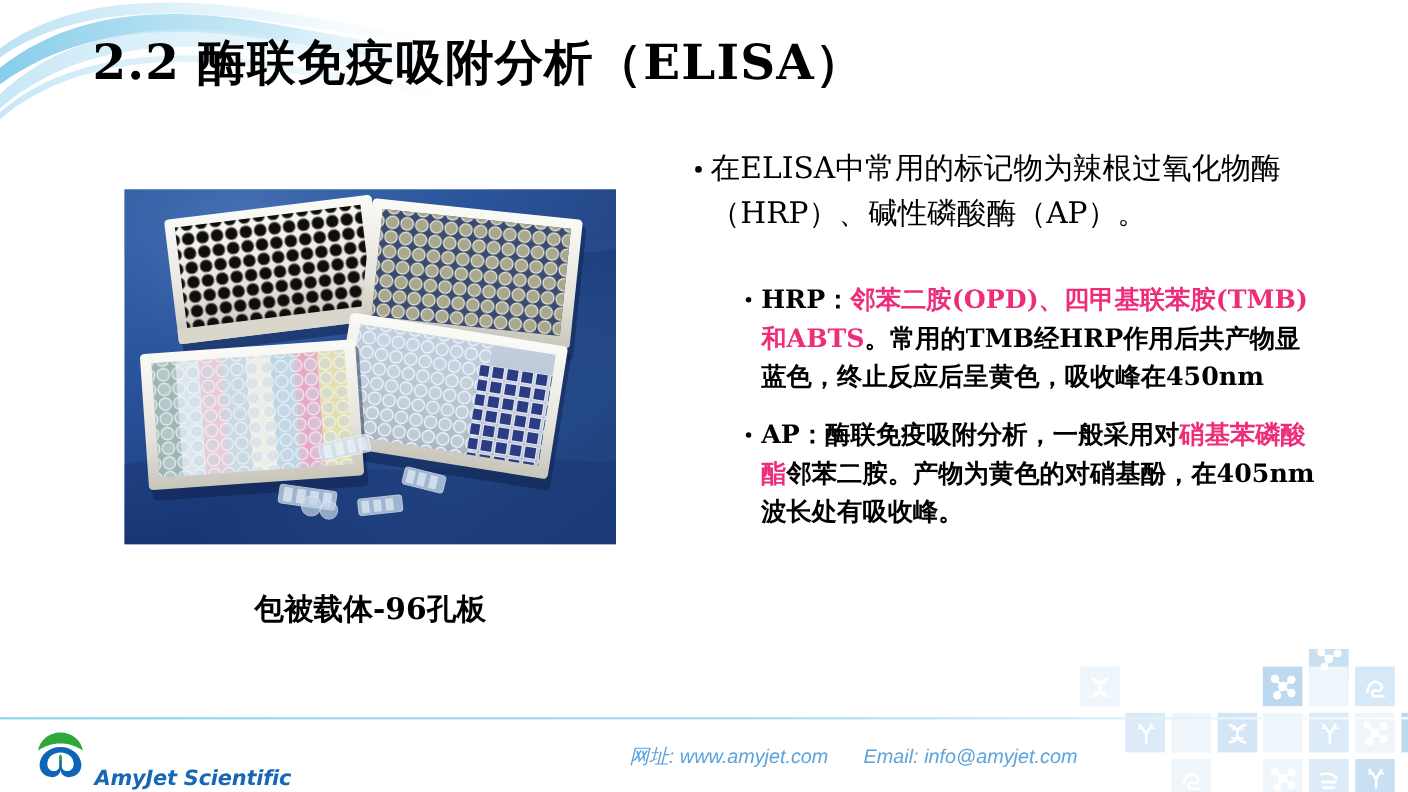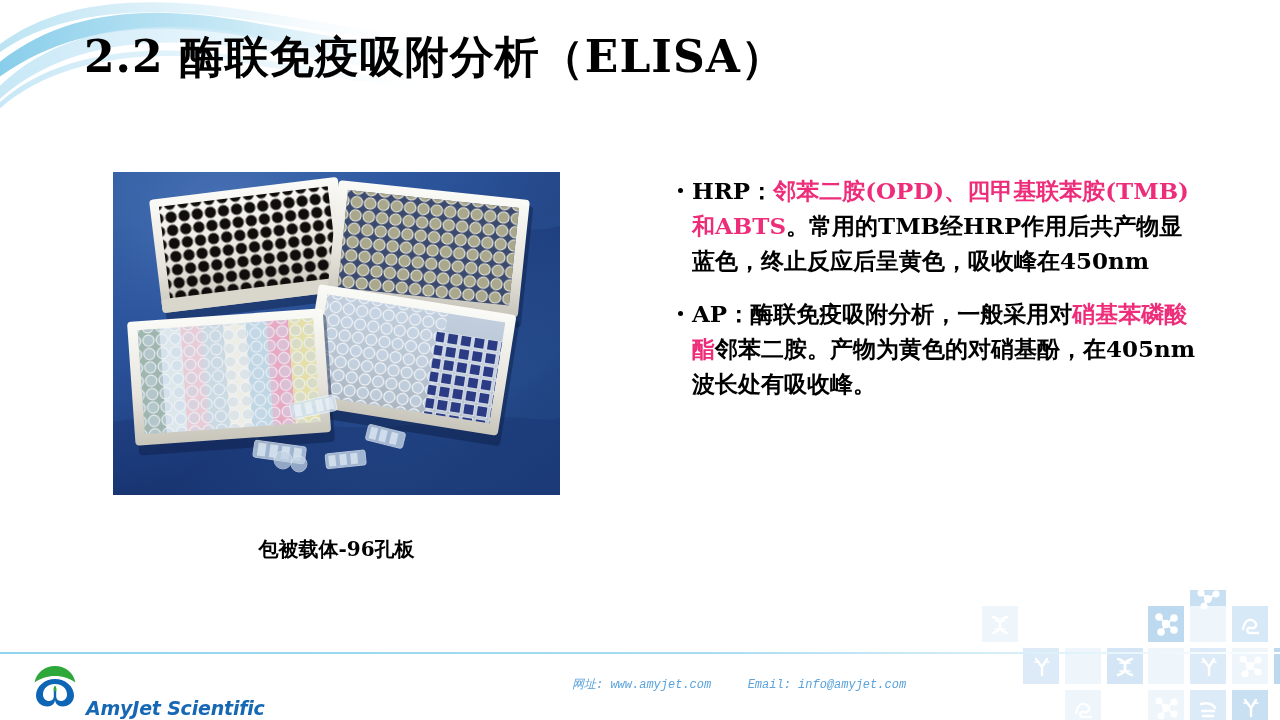--- a/index.html
+++ b/index.html
@@ -24,21 +24,21 @@
     font-size:44px;font-weight:700;color:#000;letter-spacing:1px;
     white-space:nowrap;
   }
 
   
   .photo-wrap{position:absolute;left:113px;top:172px;width:447px;height:323px;}
   .photo{width:100%;height:100%;display:block;}
   .caption{
     position:absolute;left:113px;top:536px;width:447px;text-align:center;
     font-family:"DejaVu Serif","Liberation Serif",serif;
-    font-size:20px;font-weight:700;color:#000;
+    font-size:27px;font-weight:700;color:#000;
   }
 
   
   .content{
     position:absolute;left:630px;top:133px;width:566px;
     color:#000;
   }
   .bullet-l1{
     position:relative;padding-left:16px;
     font-family:"DejaVu Serif","Liberation Serif",serif;
@@ -73,22 +73,22 @@
     font-family:"DejaVu Sans","Liberation Sans",sans-serif;
     font-size:19px;font-style:italic;font-weight:700;color:#1667B4;
     letter-spacing:-.2px;line-height:22px;margin-top:35px;
   }
   .logo-cn{
     font-family:"DejaVu Sans","Liberation Sans",sans-serif;
     font-size:19px;font-weight:700;color:#1667B4;letter-spacing:1px;line-height:24px;text-align:center;
   }
   .footer-contact{
     position:absolute;left:572px;top:676px;
-    font-family:Liberation Mono, monospace;
-    font-size:12px;font-style:italic;color:#5BA3DC;white-space:nowrap;
+    font-family:Liberation Sans, sans-serif;
+    font-size:18px;font-style:italic;color:#5BA3DC;white-space:nowrap;
   }
   .footer-contact .sp{display:inline-block;width:22px;}
 </style>
 </head>
 <body>
 
 <div class="slide">
 
   <svg class="waves" viewBox="0 0 430 120">
     <defs>
@@ -230,20 +230,23 @@
         </g>
         <circle cx="170" cy="288" r="9" fill="#d3e2ef" opacity=".7" stroke="#eef4fa"></circle>
         <circle cx="186" cy="292" r="8" fill="#d3e2ef" opacity=".7" stroke="#eef4fa"></circle>
       </g>
     </svg>
   </div>
   <div class="caption">包被载体-96孔板</div>
 
   <div class="content">
 
+    <div class="bullet-l1">
+      <span>在ELISA中常用的标记物为辣根过氧化物酶（HRP）、碱性磷酸酶（AP）。</span>
+    </div>
 
     <div class="gap-a"></div>
 
 
     <div class="bullet-l2">
       <span>HRP：</span><span class="pink">邻苯二胺(OPD)、四甲基联苯胺(TMB)和ABTS</span><span>。常用的TMB经HRP作用后共产物显蓝色，终止反应后呈黄色，吸收峰在450nm</span>
     </div>
 
     <div class="gap-b"></div>
 

